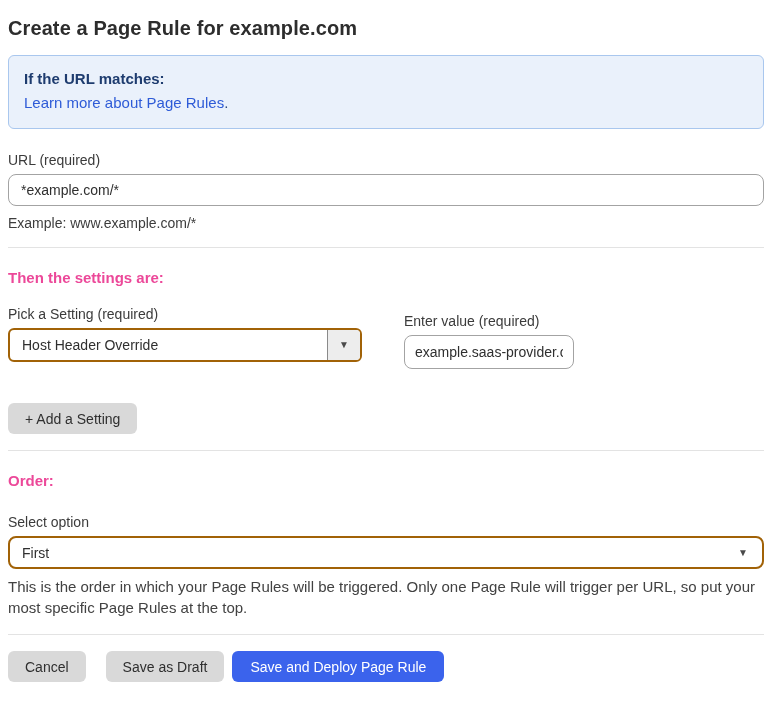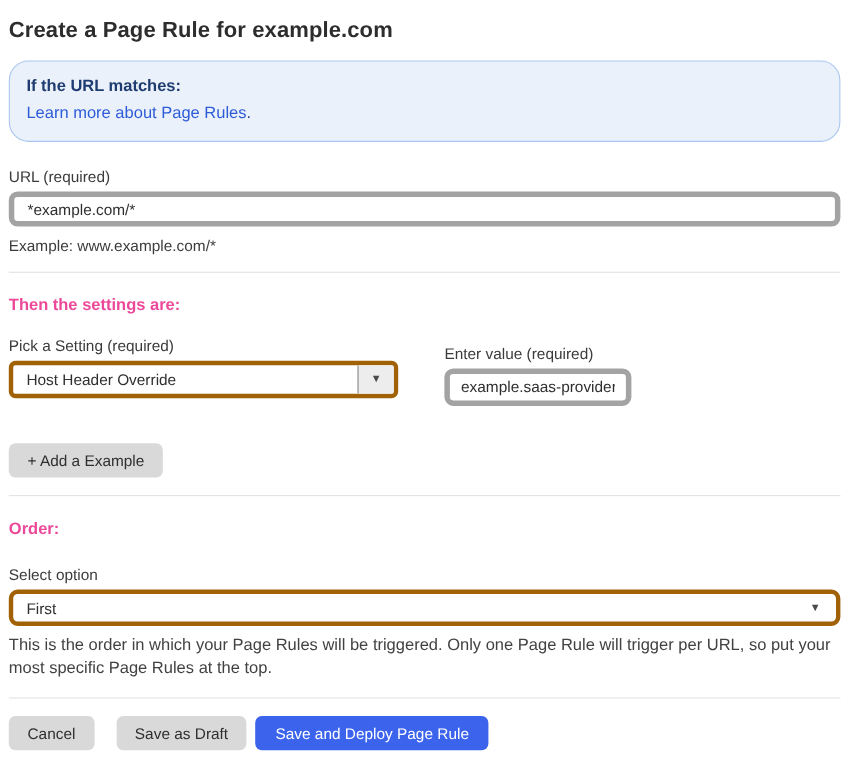--- a/index.html
+++ b/index.html
@@ -17,21 +17,21 @@
     font-size: 20px;
     font-weight: bold;
     color: #2d2d2d;
     letter-spacing: 0.1px;
   }
 
   .info-box {
     margin-top: 15px;
     background: #eaf1fb;
     border: 1px solid #a9c7ee;
-    border-radius: 18px;
+    border-radius: 6px;
     padding: 11px 15px 13px 15px;
     font-size: 15px;
     line-height: 24px;
     color: #2c4a80;
   }
   .info-heading { font-weight: bold; color: #1e3c6f; }
   .info-body { color: #2c4a80; }
   .info-link {
     color: #2e5bd7;
     cursor: pointer;
@@ -42,21 +42,21 @@
     font-size: 14px;
     color: #3b3b3b;
   }
   .url-label { margin-top: 23px; }
 
   .text-input {
     display: block;
     width: 100%;
     height: 32px;
     margin-top: 6px;
-    border: 5px solid #a3a3a3;
+    border: 1px solid #a3a3a3;
     border-radius: 8px;
     padding: 0 12px;
     font-family: "Liberation Sans", "DejaVu Sans", sans-serif;
     font-size: 14px;
     color: #2f2f2f;
     background: #fff;
     outline: none;
   }
 
   .hint-text {
@@ -83,21 +83,21 @@
     display: flex;
     align-items: flex-start;
     gap: 26px;
   }
   .setting-col { width: 354px; }
   .value-col { margin-left: 16px; margin-top: 7px; width: 170px; }
 
   .select-box {
     margin-top: 6px;
     height: 34px;
-    border: 4px solid #a16207;
+    border: 2px solid #a16207;
     border-radius: 6px;
     background: #fff;
     display: flex;
     align-items: center;
     cursor: pointer;
     overflow: hidden;
   }
   .select-box .select-value {
     flex: 1;
     padding: 0 12px;
@@ -198,21 +198,21 @@
           <span class="caret">▼</span>
         </span>
       </div>
     </div>
     <div class="value-col">
       <div class="field-label">Enter value (required)</div>
       <input class="text-input value-input" type="text" value="example.saas-provider.com" style="">
     </div>
   </div>
 
-  <button class="btn add-setting-btn">+ Add a Example</button>
+  <button class="btn add-setting-btn">+ Add a Setting</button>
 
   <hr class="divider">
 
   <div class="section-heading">Order:</div>
 
   <div class="field-label order-label">Select option</div>
   <div class="select-box order-select">
     <span class="select-value">First</span>
     <span class="caret">▼</span>
   </div>

